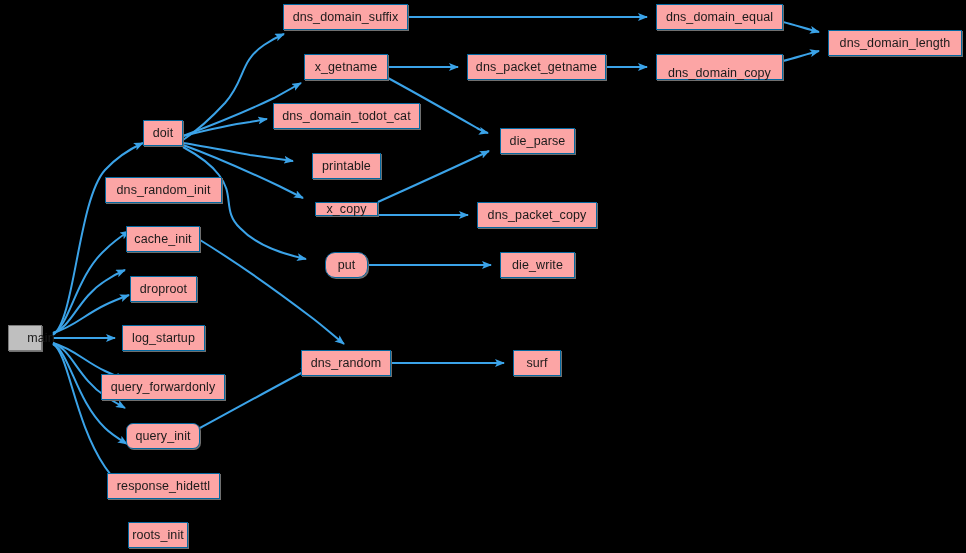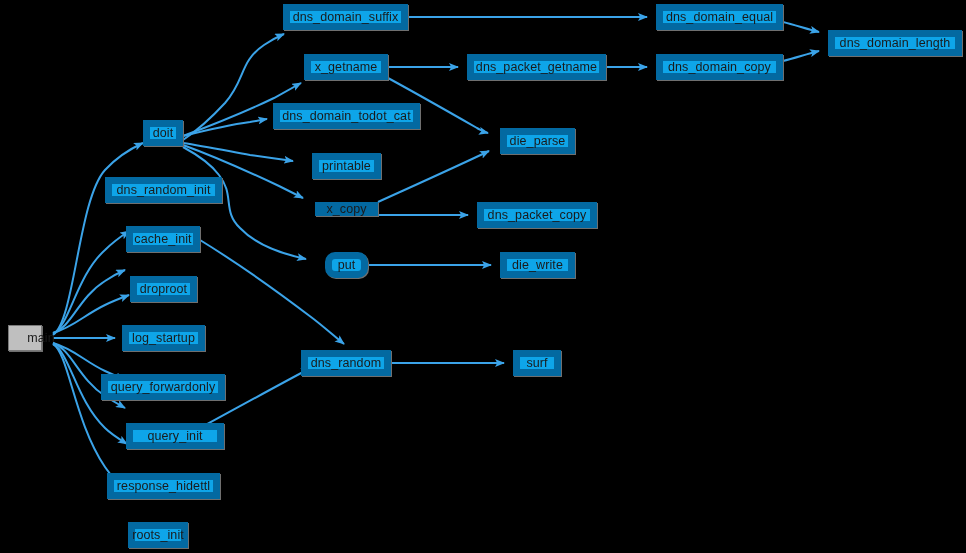--- a/index.html
+++ b/index.html
@@ -18,22 +18,22 @@
   #edge-layer {
     position: absolute;
     left: 0;
     top: 0;
     width: 966px;
     height: 553px;
   }
   .node {
     position: absolute;
     box-sizing: border-box;
-    background: #0ea5e9;
-    border: 7px solid #0369a1;
+    background: #fca5a5;
+    border: 1px solid #0369a1;
     box-shadow: 1px 1px 0 0 #6f6f6f;
     display: flex;
     align-items: center;
     justify-content: center;
     color: #1a1a1a;
     font-size: 12.5px;
     line-height: 1;
     white-space: nowrap;
     letter-spacing: 0.1px;
   }
@@ -103,21 +103,21 @@
       </div>
       <div class="node" style="left: 130px; top: 276px; width: 67px; height: 26px;">
         <span class="node-label">droproot</span>
       </div>
       <div class="node" style="left: 122px; top: 325px; width: 83px; height: 26px;">
         <span class="node-label">log_startup</span>
       </div>
       <div class="node" style="left: 101px; top: 374px; width: 124px; height: 26px;">
         <span class="node-label">query_forwardonly</span>
       </div>
-      <div class="node" style="left: 126px; top: 423px; width: 98px; height: 26px;">
+      <div class="node" style="left: 126px; top: 423px; width: 74px; height: 26px; border-radius: 7px;">
         <span class="node-label">query_init</span>
       </div>
       <div class="node" style="left: 107px; top: 473px; width: 113px; height: 26px;">
         <span class="node-label">response_hidettl</span>
       </div>
       <div class="node" style="left: 128px; top: 522px; width: 60px; height: 26px;">
         <span class="node-label">roots_init</span>
       </div>
       <div class="node" style="left: 283px; top: 4px; width: 125px; height: 26px;">
         <span class="node-label">dns_domain_suffix</span>
@@ -151,21 +151,21 @@
       </div>
       <div class="node" style="left: 500px; top: 252px; width: 75px; height: 26px;">
         <span class="node-label">die_write</span>
       </div>
       <div class="node" style="left: 513px; top: 350px; width: 48px; height: 26px; align-items: center;">
         <span class="node-label">surf</span>
       </div>
       <div class="node" style="left: 656px; top: 4px; width: 127px; height: 26px;">
         <span class="node-label">dns_domain_equal</span>
       </div>
-      <div class="node" style="left: 656px; top: 54px; width: 127px; height: 26px;">
+      <div class="node" style="left: 656px; top: 54px; width: 127px; height: 26px; align-items: flex-end;">
         <span class="node-label">dns_domain_copy</span>
       </div>
       <div class="node" style="left: 828px; top: 30px; width: 134px; height: 26px;">
         <span class="node-label">dns_domain_length</span>
       </div>
     </div>
 
 </div>
 
 </body></html>

